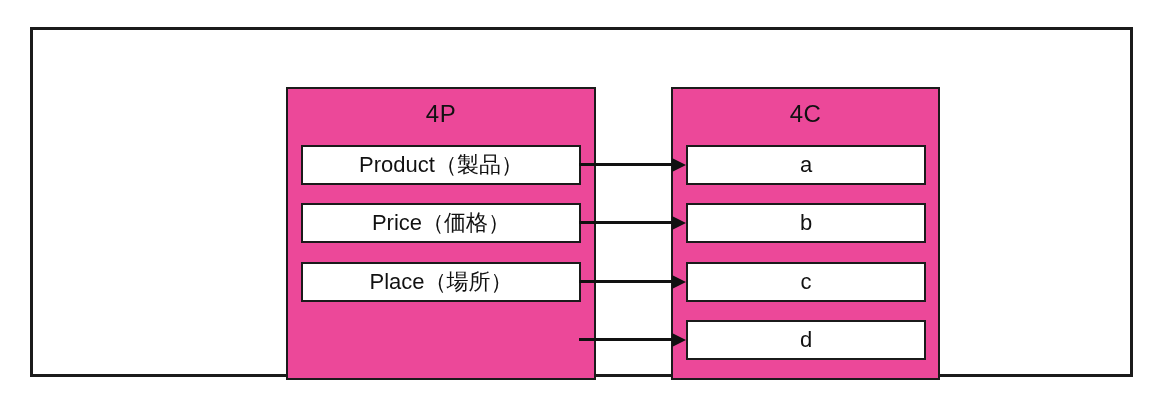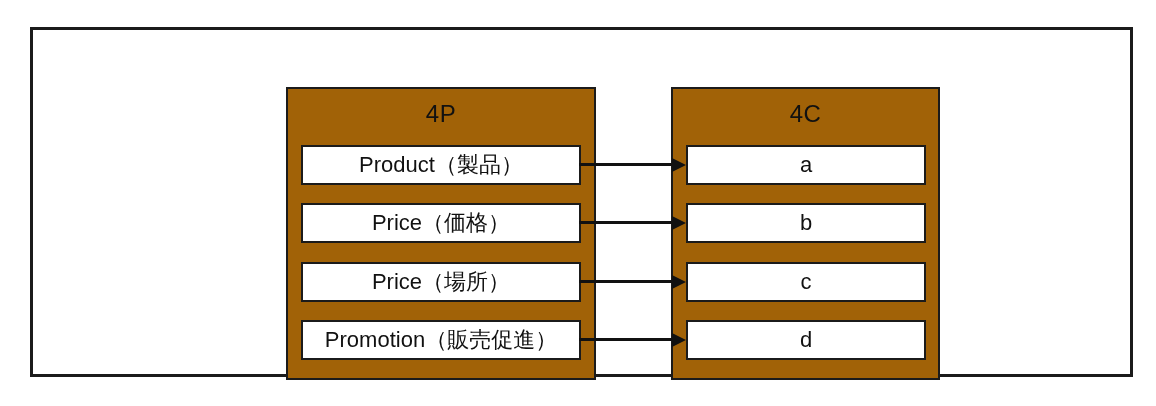--- a/index.html
+++ b/index.html
@@ -20,21 +20,21 @@
     left: 30px;
     top: 27px;
     width: 1103px;
     height: 350px;
     border: 3px solid #1b1b1b;
     box-sizing: border-box;
     background: #ffffff;
   }
   .panel {
     position: absolute;
-    background: #a16207;
+    background: #ec4899;
     border: 2px solid #1b1b1b;
     box-sizing: border-box;
   }
   .panel-4p {
     left: 253px;
     top: 57px;
     width: 310px;
     height: 293px;
   }
   .panel-4c {
@@ -101,22 +101,21 @@
 </head>
 <body>
 
 <div class="canvas">
   <div class="outer-frame">
 
     <div class="panel panel-4p">
       <div class="panel-title">4P</div>
       <div class="item row-2">Price（価格）</div>
       <div class="item row-1">Product（製品）</div>
-      <div class="item row-3">Price（場所）</div>
-      <div class="item row-4">Promotion（販売促進）</div>
+      <div class="item row-3">Place（場所）</div>
     </div>
 
     <div class="panel panel-4c">
       <div class="panel-title">4C</div>
       <div class="item row-1">a</div>
       <div class="item row-2">b</div>
       <div class="item row-3">c</div>
       <div class="item row-4">d</div>
     </div>
 

